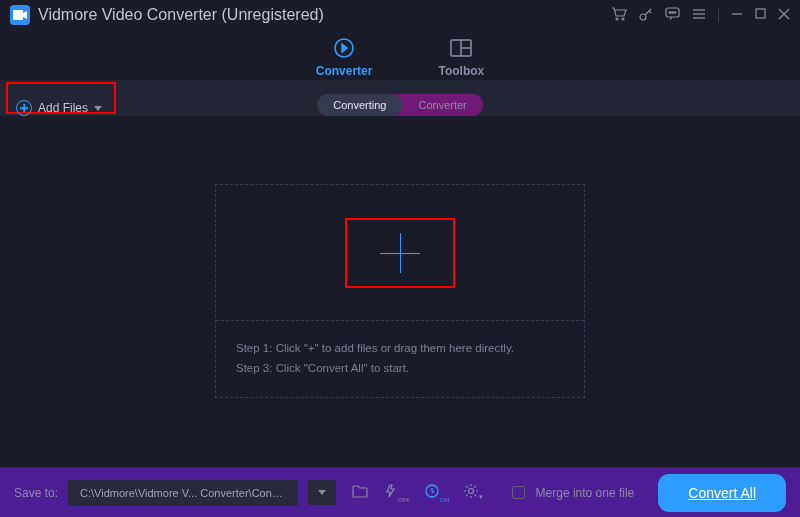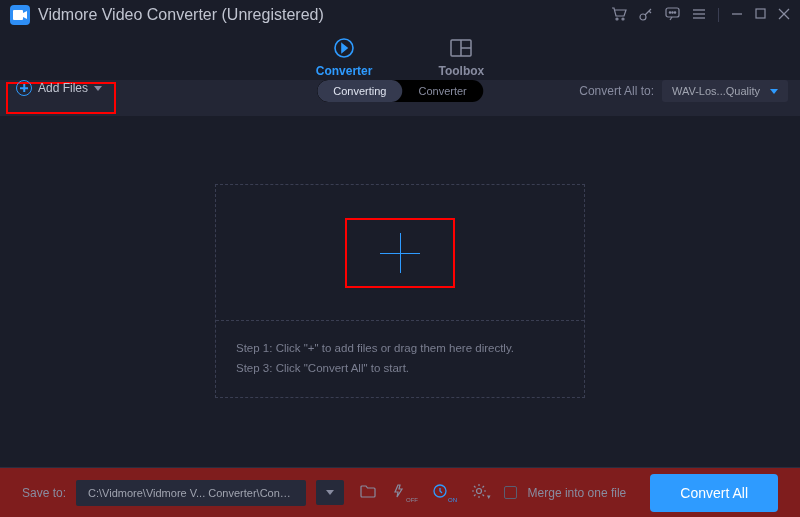--- a/index.html
+++ b/index.html
@@ -10,58 +10,58 @@
 .app-title { font-size: 16px; color: #c0c4d0; flex: 1; }
 .titlebar-icons { display: flex; gap: 12px; align-items: center; }
 .titlebar-icons span, .titlebar-icons svg { color: #888ca0; cursor: pointer; }
 
 .tabs { height: 50px; display: flex; justify-content: center; gap: 50px; align-items: flex-start; padding-top: 2px; }
 .tab { display: flex; flex-direction: column; align-items: center; gap: 4px; cursor: pointer; color: #888ca0; padding: 4px 8px 8px; font-weight: bold; }
 .tab.active { color: #2e9bff; border-bottom: 2px solid #2e9bff; }
 .tab-icon { width: 24px; height: 24px; display: flex; align-items: center; justify-content: center; }
 .tab-label { font-size: 12px; }
 
-.toolbar { height: 36px; background: #232635; display: flex; align-items: flex-start; padding: 0 12px; position: relative; }
+.toolbar { height: 36px; background: #232635; display: flex; align-items: flex-end; padding: 0 12px; position: relative; }
 .add-files-highlight { position: absolute; left: 6px; top: 2px; width: 110px; height: 32px; border: 2px solid #ff0000; }
 .add-files { display: flex; align-items: center; gap: 6px; color: #c0c4d0; cursor: pointer; z-index: 2; padding-left: 4px; }
 .plus-circle { width: 16px; height: 16px; border: 1.5px solid #2e9bff; border-radius: 50%; position: relative; }
 .plus-circle::before, .plus-circle::after { content: ""; position: absolute; background: #2e9bff; }
 .plus-circle::before { width: 8px; height: 1.5px; top: 50%; left: 50%; transform: translate(-50%, -50%); }
 .plus-circle::after { width: 1.5px; height: 8px; top: 50%; left: 50%; transform: translate(-50%, -50%); }
 .caret-down { width: 0; height: 0; border-left: 4px solid transparent; border-right: 4px solid transparent; border-top: 5px solid #888ca0; }
 
-.mode-toggle { position: absolute; left: 50%; transform: translateX(-50%); display: flex; background: #000000; border-radius: 14px; overflow: hidden; }
+.mode-toggle { position: absolute; left: 50%; transform: translateX(-50%); display: flex; background: #701a75; border-radius: 14px; overflow: hidden; }
 .mode-btn { padding: 5px 16px; font-size: 11px; cursor: pointer; color: #888ca0; }
 .mode-btn.active { background: #353a4f; color: #e0e4f0; border-radius: 14px; }
 
 .convert-all-to { position: absolute; right: 12px; display: flex; align-items: center; gap: 8px; color: #888ca0; }
 .format-select { background: #2c2f40; padding: 5px 10px; border-radius: 3px; display: flex; align-items: center; gap: 10px; cursor: pointer; color: #a0a4b0; font-size: 11px; }
 .caret-down-blue { width: 0; height: 0; border-left: 4px solid transparent; border-right: 4px solid transparent; border-top: 5px solid #2e9bff; }
 
 .main-area { height: 350px; display: flex; align-items: center; justify-content: center; }
 .dropzone { width: 370px; border: 1px dashed #3a3e52; }
 .drop-upper { height: 135px; display: flex; align-items: center; justify-content: center; position: relative; }
 .plus-highlight { position: absolute; left: 50%; top: 50%; transform: translate(-50%, -50%); width: 110px; height: 70px; border: 2px solid #ff0000; }
 .big-plus { width: 40px; height: 40px; position: relative; }
 .big-plus::before, .big-plus::after { content: ""; position: absolute; background: #2e9bff; }
 .big-plus::before { width: 40px; height: 1px; top: 50%; left: 0; }
 .big-plus::after { width: 1px; height: 40px; left: 50%; top: 0; }
 .drop-lower { border-top: 1px dashed #3a3e52; padding: 18px 20px; }
 .drop-lower p { font-size: 11.5px; color: #7a7e90; line-height: 1.7; }
 
-.bottombar { position: absolute; bottom: 0; left: 0; right: 0; height: 50px; background: #7f1d1d; display: flex; align-items: center; padding: 0 22px; gap: 10px; border-top: 1px solid #2a2d3f; }
+.bottombar { position: absolute; bottom: 0; left: 0; right: 0; height: 50px; background: #4c1d95; display: flex; align-items: center; padding: 0 14px; gap: 10px; border-top: 1px solid #2a2d3f; }
 .save-label { color: #888ca0; font-size: 12px; }
 .path-box { background: #262a3a; padding: 7px 12px; display: flex; align-items: center; gap: 8px; color: #a0a4b0; font-size: 11px; border-radius: 2px; width: 230px; }
 .path-text { flex: 1; white-space: nowrap; overflow: hidden; text-overflow: ellipsis; }
 .path-caret-box { background: #262a3a; padding: 10px 10px; cursor: pointer; display: flex; align-items: center; border-radius: 2px; }
 .bottom-icons { display: flex; gap: 14px; align-items: center; margin-left: 6px; }
 .bottom-icons .bicon { color: #888ca0; cursor: pointer; }
 .merge-check { margin-left: auto; display: flex; align-items: center; gap: 11px; color: #888ca0; cursor: pointer; }
 .checkbox { width: 13px; height: 13px; border: 1px solid #5a5e72; border-radius: 2px; }
-.convert-all-btn { background: #2e9bff; color: white; padding: 11px 30px; font-size: 14px; border-radius: 4px; cursor: pointer; margin-left: 14px; }
+.convert-all-btn { background: #2e9bff; color: white; padding: 11px 30px; font-size: 14px; border-radius: 11px; cursor: pointer; margin-left: 14px; text-decoration: underline; }
 </style>
 </head>
 <body>
 
 <div class="titlebar">
   <div class="app-logo">
     <svg width="14" height="12" viewBox="0 0 14 12">
         <rect x="0" y="1" width="10" height="10" rx="1" fill="white"></rect>
         <path d="M10 4 L14 2 L14 10 L10 8 Z" fill="white"></path>
       </svg>
@@ -129,27 +129,20 @@
   <div class="add-files-highlight"></div>
   <div class="add-files">
     <div class="plus-circle"></div>
     <span>Add Files</span>
     <div class="caret-down"></div>
   </div>
   <div class="mode-toggle">
     <div class="mode-btn active">Converting</div>
     <div class="mode-btn">Converter</div>
   </div>
-  <div class="convert-all-to">
-    <span>Convert All to:</span>
-    <div class="format-select">
-      <span>WAV-Los...Quality</span>
-      <div class="caret-down-blue"></div>
-    </div>
-  </div>
 </div>
 
 <div class="main-area">
   <div class="dropzone">
     <div class="drop-upper">
       <div class="plus-highlight"></div>
       <div class="big-plus"></div>
     </div>
     <div class="drop-lower">
       <p>Step 1: Click "+" to add files or drag them here directly.</p>

